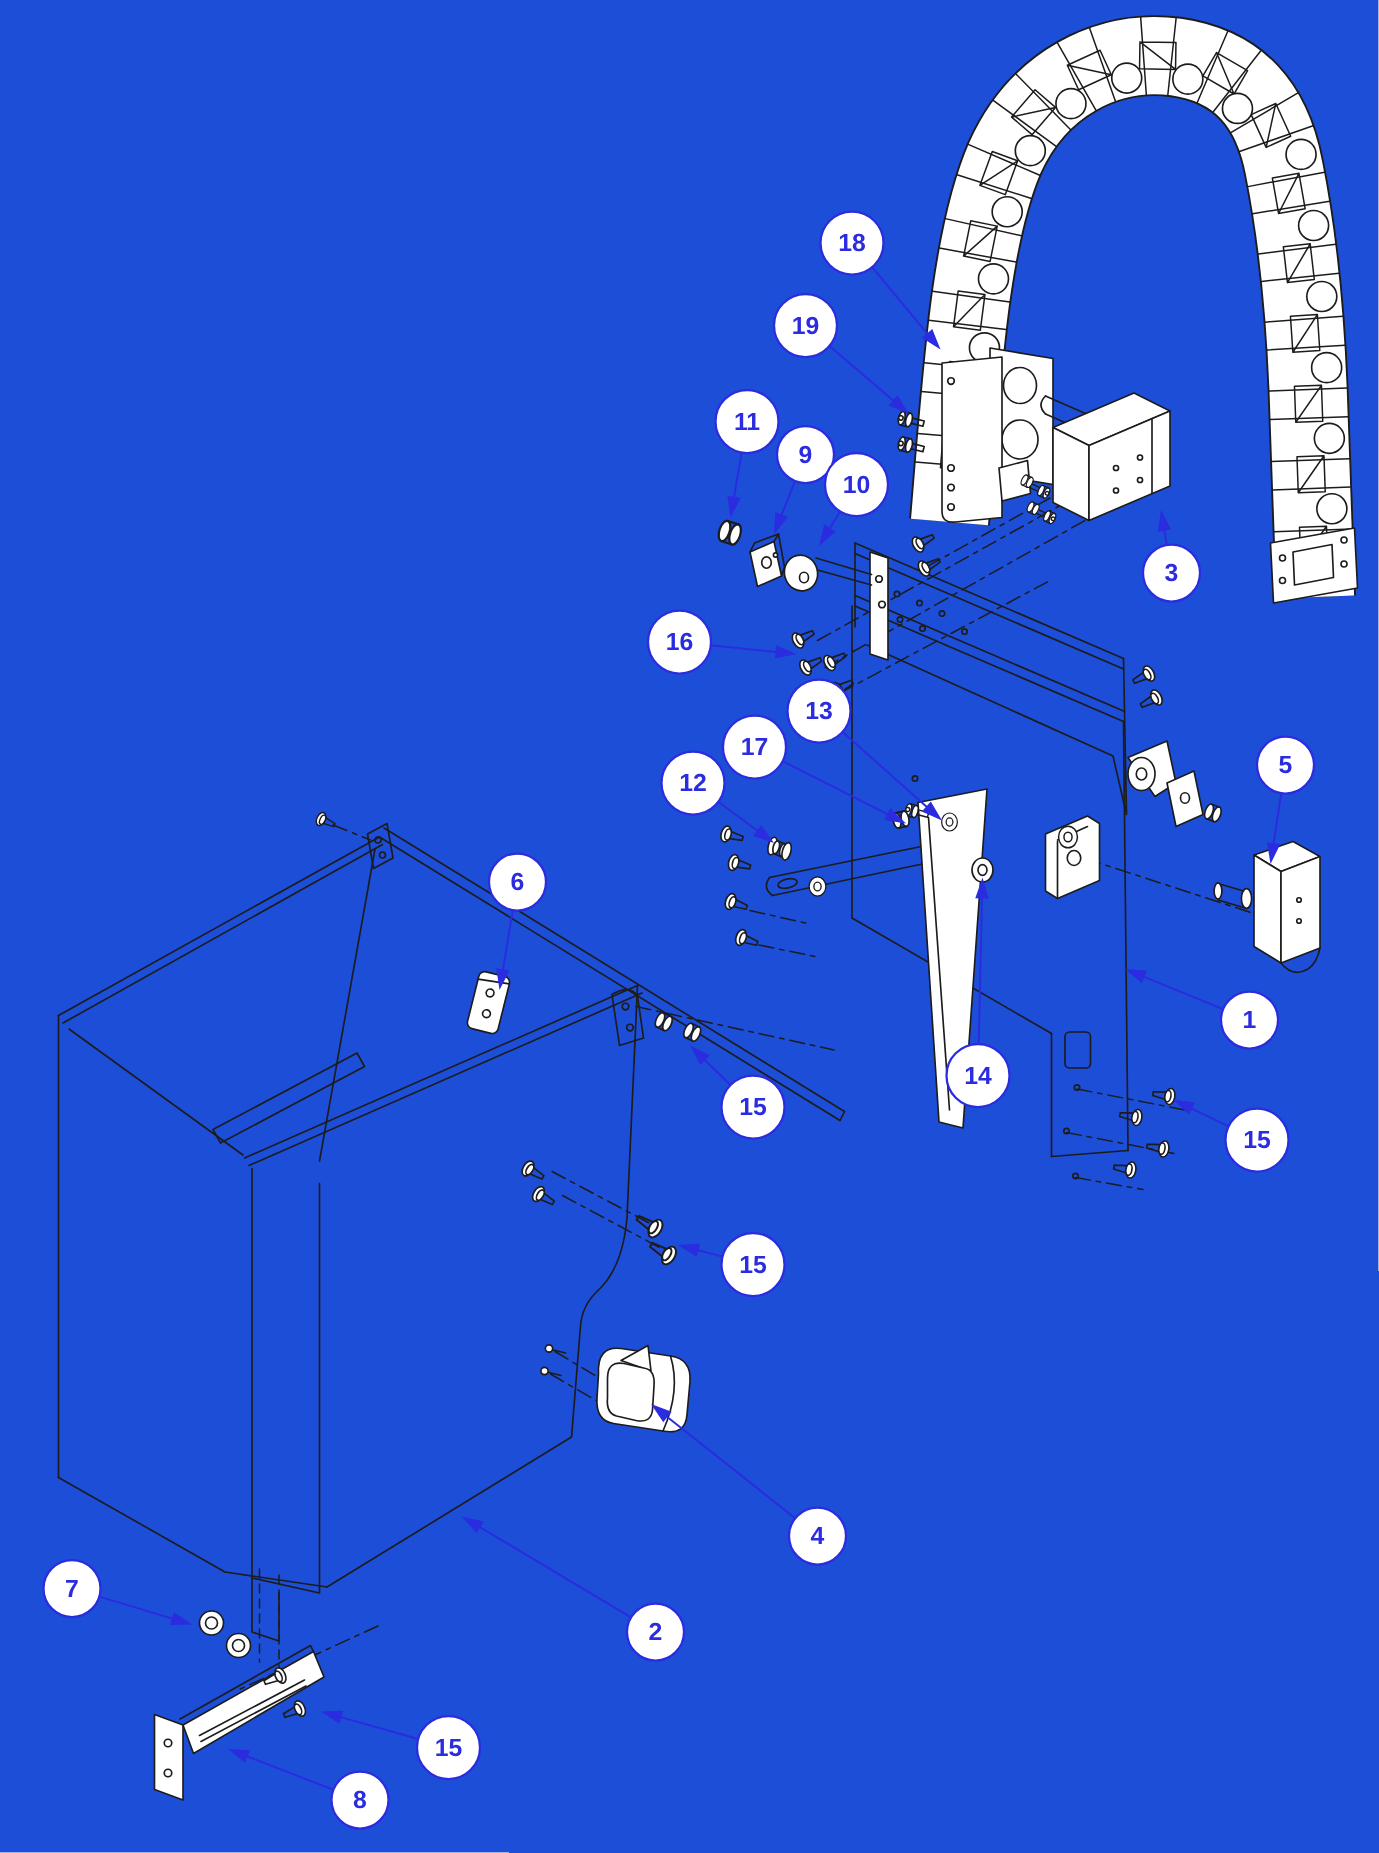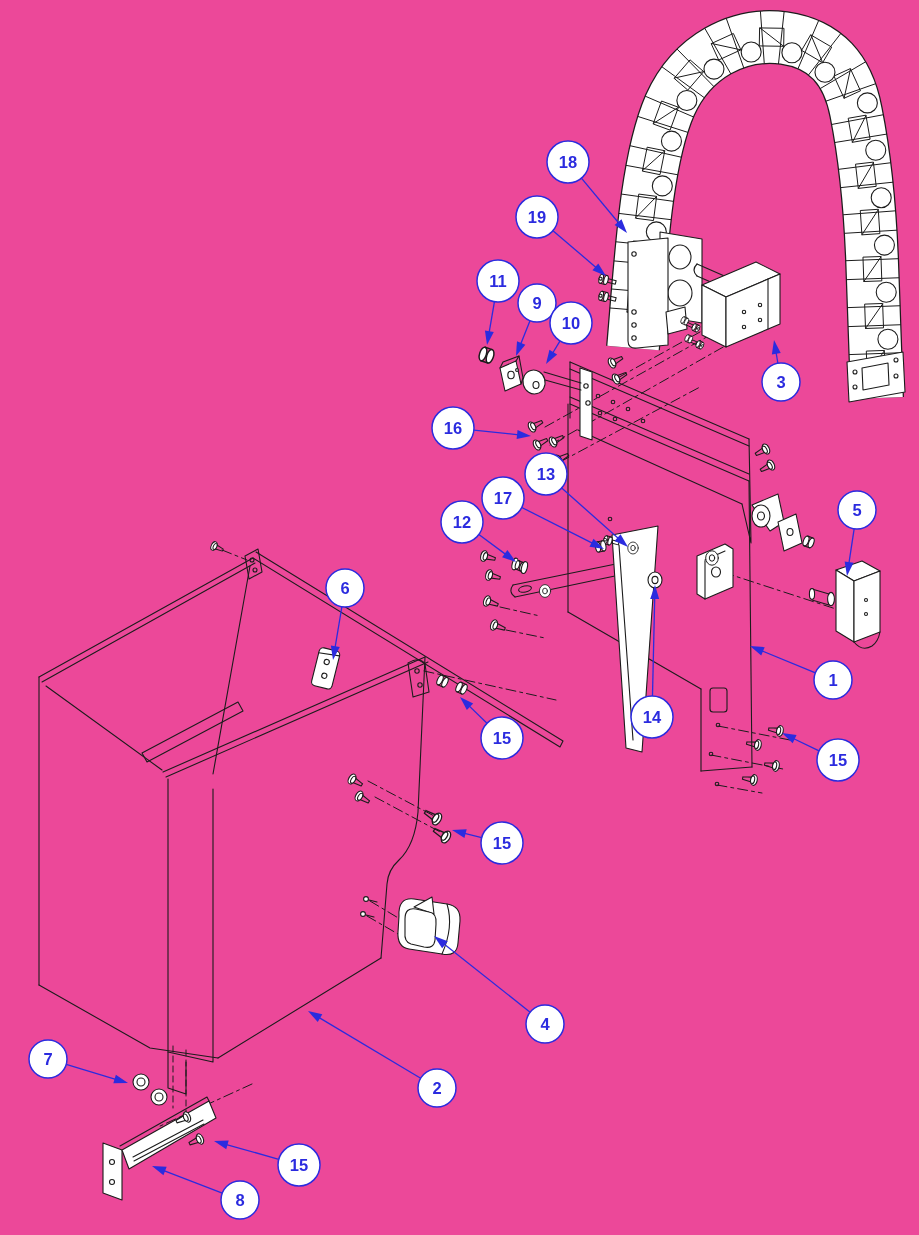--- a/index.html
+++ b/index.html
@@ -1,17 +1,17 @@
 <!DOCTYPE html>
 <html><head>
 <meta charset="utf-8">
 <style>
   html,body{margin:0;padding:0;background:#ffffff;}
   body{font-family:"Liberation Sans", sans-serif;}
-  #stage{position:relative;width:919px;height:1235px;background:#ec4899;overflow:hidden;}
+  #stage{position:relative;width:919px;height:1235px;background:#1d4ed8;overflow:hidden;}
   svg{display:block;}
   text.balloon{font-family:"Liberation Sans", sans-serif;font-weight:bold;}
 </style>
 </head>
 <body>
 
 <div id="stage">
 <svg id="svg" width="919" height="1235" viewBox="0 0 919 1235">
   <defs>
     <g id="fh">

